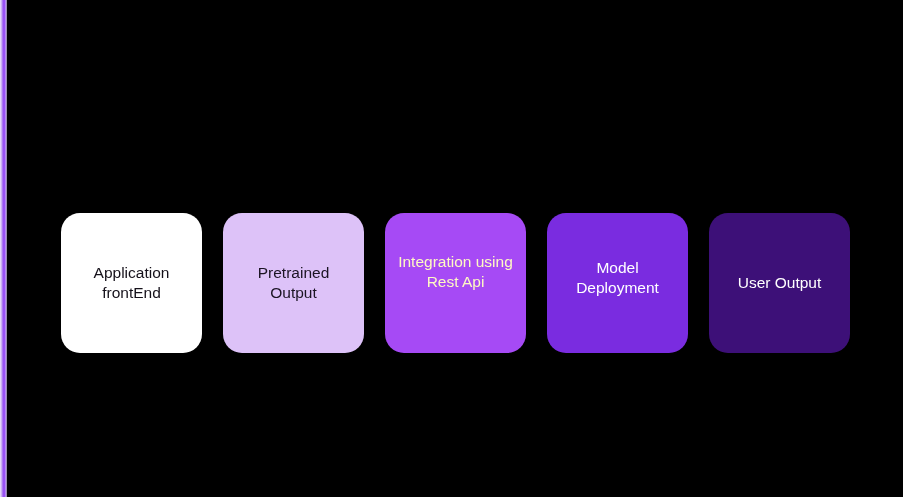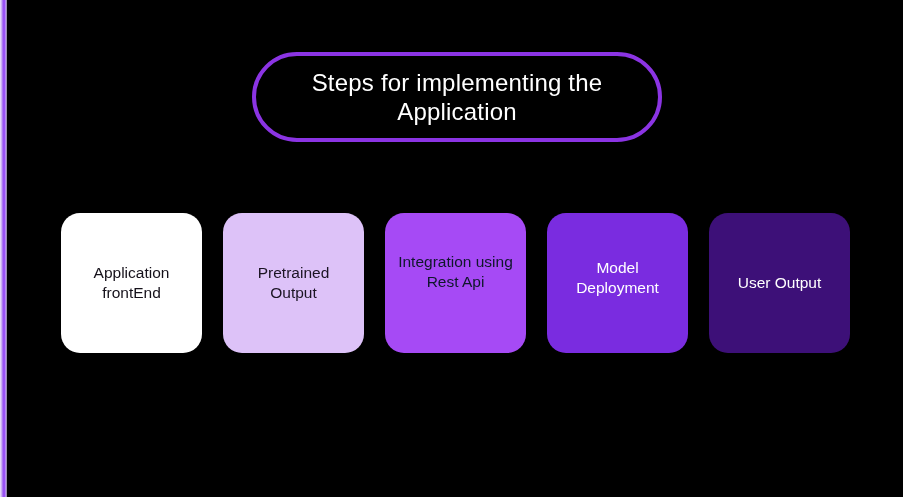--- a/index.html
+++ b/index.html
@@ -78,33 +78,29 @@
   .step-card:nth-child(4) { padding-bottom: 16px; }
   .step-card:nth-child(5) { }
 </style>
 </head>
 <body style="background: rgb(0, 0, 0);">
 
 <div class="slide">
 
   <div class="left-stripe"></div>
 
-  <div class="title-box" style="border-color: rgb(139, 52, 227); color: rgb(255, 255, 255);">
-    <div>Steps for implementing the</div>
-    <div>Application</div>
-  </div>
 
   <div class="steps-row">
     <div class="step-card" style="background: rgb(255, 255, 255); color: rgb(21, 17, 26);">
       <span>Application frontEnd</span>
     </div>
     <div class="step-card" style="background: rgb(221, 194, 248); color: rgb(27, 20, 35);">
       <span>Pretrained Output</span>
     </div>
-    <div class="step-card" style="background: rgb(166, 74, 245); color: #0f172a;">
+    <div class="step-card" style="background: rgb(166, 74, 245); color: #fef9c3;">
       <span>Integration using Rest Api</span>
     </div>
     <div class="step-card" style="background: rgb(122, 44, 224); color: rgb(255, 255, 255);">
       <span>Model Deployment</span>
     </div>
     <div class="step-card" style="background: rgb(61, 16, 120); color: rgb(255, 255, 255);">
       <span>User Output</span>
     </div>
   </div>
 

